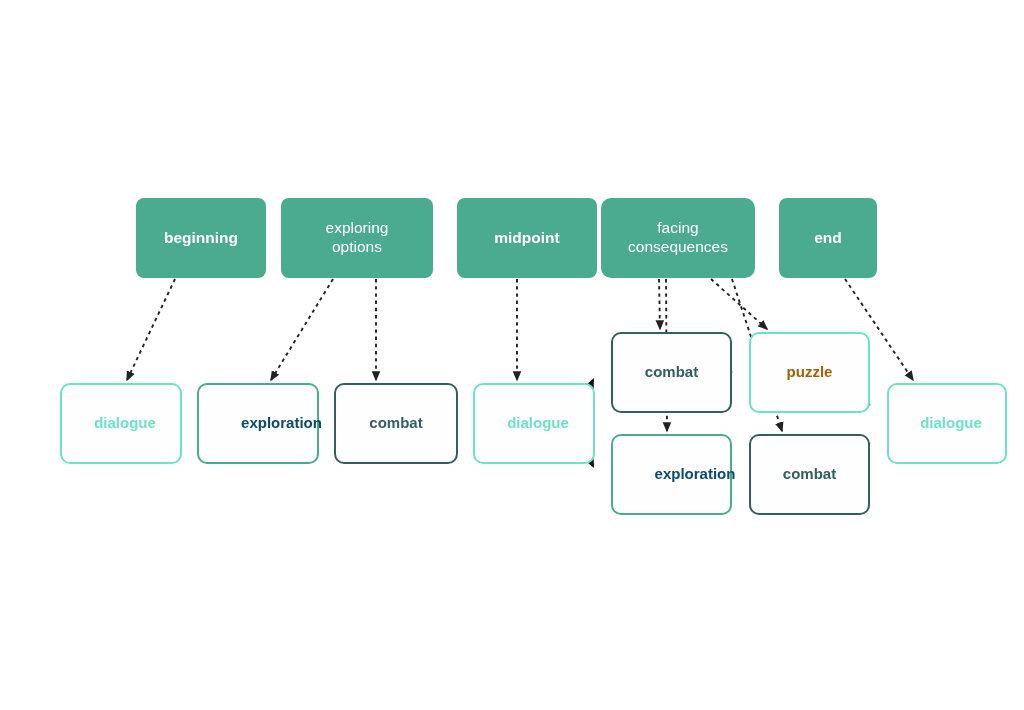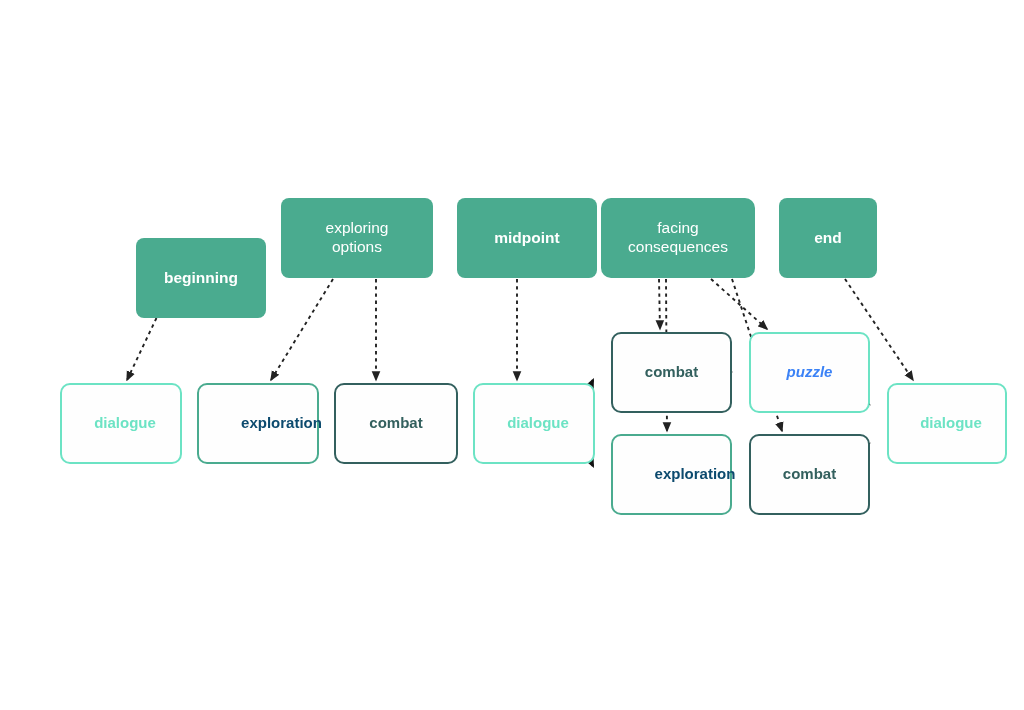--- a/index.html
+++ b/index.html
@@ -69,22 +69,21 @@
     border-color: #4aab8f;
     color: #0c4a6e;
     padding-left: 47px;
   }
   .scene.combat {
     border-color: #33605e;
     color: #33605e;
   }
   .scene.puzzle {
     border-color: #6ce3c4;
-    color: #3b82f6;
-    font-style: italic;
+    color: #a16207;
   }
 </style>
 </head>
 <body>
 
 <div id="stage">
 
   <svg id="edge-layer" viewBox="0 0 1024 710" xmlns="http://www.w3.org/2000/svg">
     <defs>
       <marker id="arrow-solid" viewBox="0 0 10 10" refX="8.5" refY="5" markerWidth="6.2" markerHeight="6.2" orient="auto-start-reverse">
@@ -112,21 +111,21 @@
         <path d="M 579,410 L 593,380" fill="none" stroke="#111111" stroke-width="2.4" marker-end="url(#arrow-solid)"></path>
         <path d="M 579,437 L 593,466" fill="none" stroke="#111111" stroke-width="2.4" marker-end="url(#arrow-solid)"></path>
         <path d="M 716,372 L 731,372" fill="none" stroke="#111111" stroke-width="2.4" marker-end="url(#arrow-solid)"></path>
         <path d="M 716,474 L 731,474" fill="none" stroke="#111111" stroke-width="2.4" marker-end="url(#arrow-solid)"></path>
         <path d="M 854,390 L 869,404" fill="none" stroke="#111111" stroke-width="2.4" marker-end="url(#arrow-solid)"></path>
         <path d="M 854,459 L 869,444" fill="none" stroke="#111111" stroke-width="2.4" marker-end="url(#arrow-solid)"></path>
       </g>
   </svg>
 
   <div id="beat-nodes">
-      <div class="node beat single" style="left: 136px; top: 198px; width: 130px; height: 80px; margin-top: 40px;">beginning</div>
+      <div class="node beat single" style="left: 136px; top: 198px; width: 130px; height: 80px;">beginning</div>
       <div class="node beat multi" style="left: 281px; top: 198px; width: 152px; height: 80px;">exploring
 options</div>
       <div class="node beat single" style="left: 457px; top: 198px; width: 140px; height: 80px;">midpoint</div>
       <div class="node beat multi" style="left: 601px; top: 198px; width: 154px; height: 80px; border-radius: 10px;">facing
 consequences</div>
       <div class="node beat single" style="left: 779px; top: 198px; width: 98px; height: 80px;">end</div>
     </div>
   <div id="scene-nodes">
       <div class="node scene dialogue" style="left: 44px; top: 383px; width: 122px; height: 81px;">dialogue</div>
       <div class="node scene exploration" style="left: 181px; top: 383px; width: 122px; height: 81px;">exploration</div>

